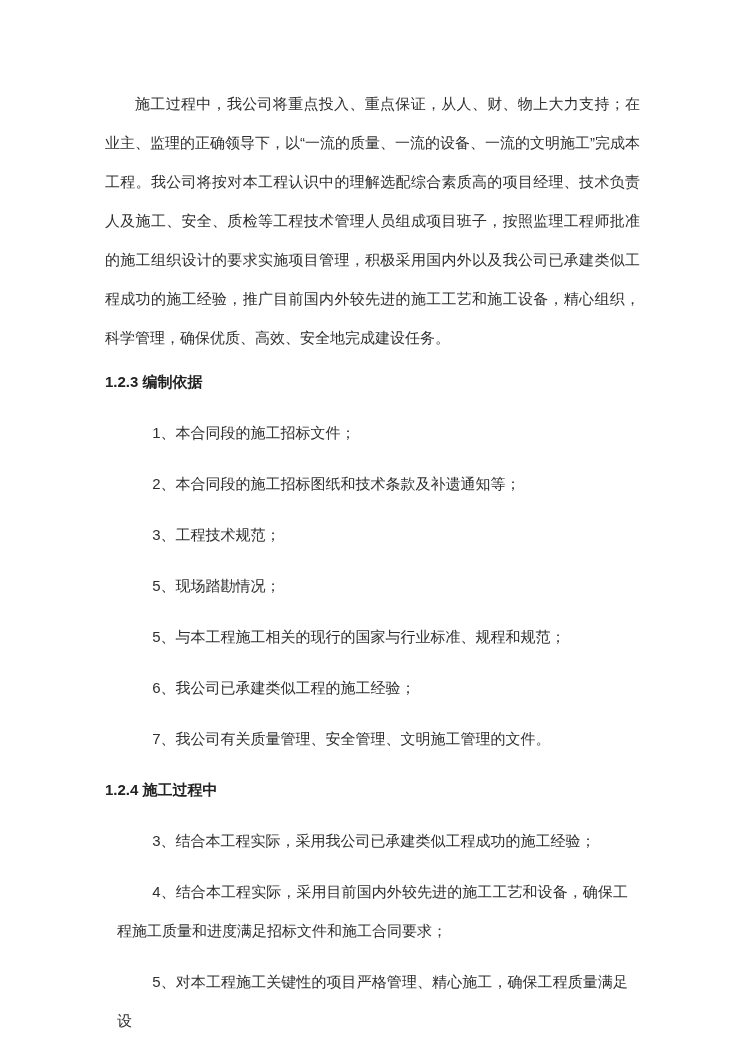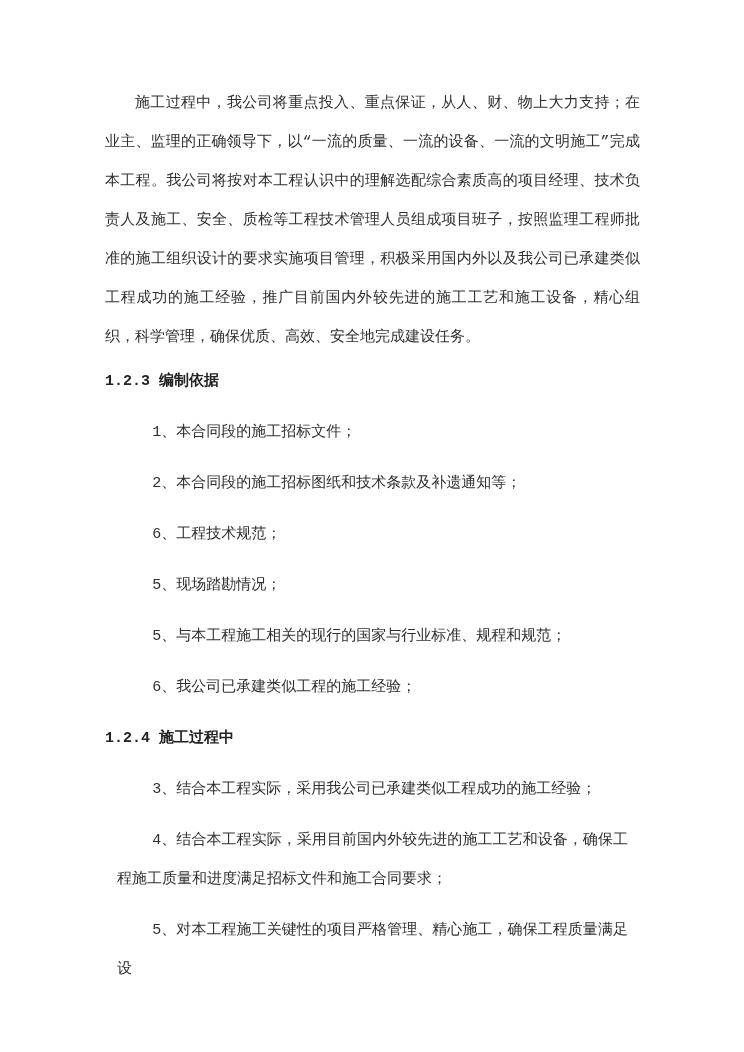--- a/index.html
+++ b/index.html
@@ -8,21 +8,21 @@
     background: #ffffff;
   }
   .page {
     position: relative;
     width: 744px;
     height: 1052px;
     box-sizing: border-box;
     background: #ffffff;
     padding: 84px 104px 8px 105px;
     color: #2f2f2f;
-    font-family: Liberation Mono, monospace;
+    font-family: Liberation Sans, sans-serif;
     font-size: 15px;
     line-height: 39px;
     overflow: hidden;
   }
   .para {
     margin: 0;
     text-align: justify;
     text-justify: inter-ideograph;
     text-indent: 2em;
   }
@@ -47,24 +47,25 @@
 <body>
 
 <div class="page">
 
   <p class="para">施工过程中，我公司将重点投入、重点保证，从人、财、物上大力支持；在业主、监理的正确领导下，以“一流的质量、一流的设备、一流的文明施工”完成本工程。我公司将按对本工程认识中的理解选配综合素质高的项目经理、技术负责人及施工、安全、质检等工程技术管理人员组成项目班子，按照监理工程师批准的施工组织设计的要求实施项目管理，积极采用国内外以及我公司已承建类似工程成功的施工经验，推广目前国内外较先进的施工工艺和施工设备，精心组织，科学管理，确保优质、高效、安全地完成建设任务。</p>
 
   <h2 class="heading">1.2.3 编制依据</h2>
 
   <p class="item">1、本合同段的施工招标文件；</p>
   <p class="item">2、本合同段的施工招标图纸和技术条款及补遗通知等；</p>
-  <p class="item">6、工程技术规范；</p>
+  <p class="item">3、工程技术规范；</p>
   <p class="item">5、现场踏勘情况；</p>
   <p class="item">5、与本工程施工相关的现行的国家与行业标准、规程和规范；</p>
   <p class="item">6、我公司已承建类似工程的施工经验；</p>
+  <p class="item">7、我公司有关质量管理、安全管理、文明施工管理的文件。</p>
 
   <h2 class="heading">1.2.4 施工过程中</h2>
 
   <p class="item">3、结合本工程实际，采用我公司已承建类似工程成功的施工经验；</p>
   <p class="item">4、结合本工程实际，采用目前国内外较先进的施工工艺和设备，确保工程施工质量和进度满足招标文件和施工合同要求；</p>
   <p class="item">5、对本工程施工关键性的项目严格管理、精心施工，确保工程质量满足设</p>
 
 </div>
 
 </body></html>

